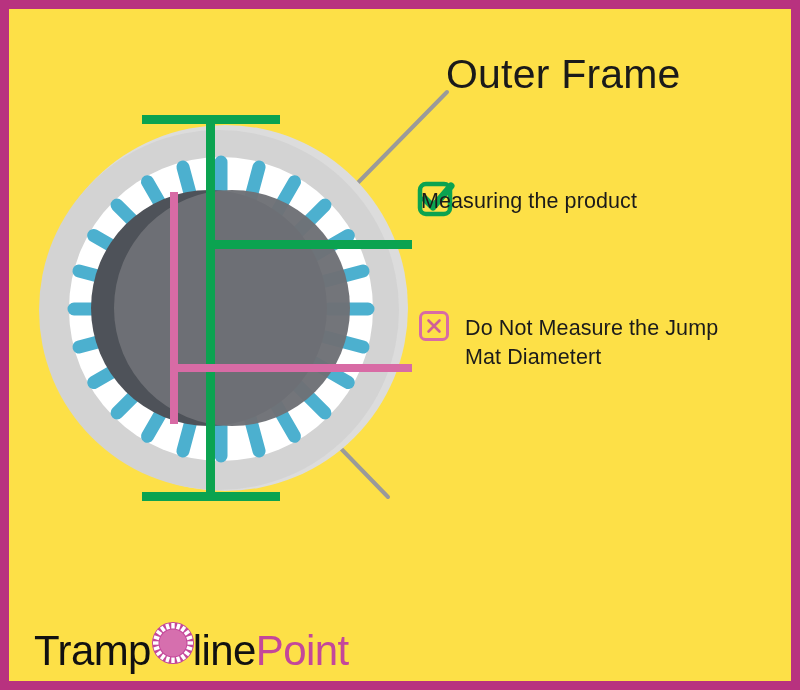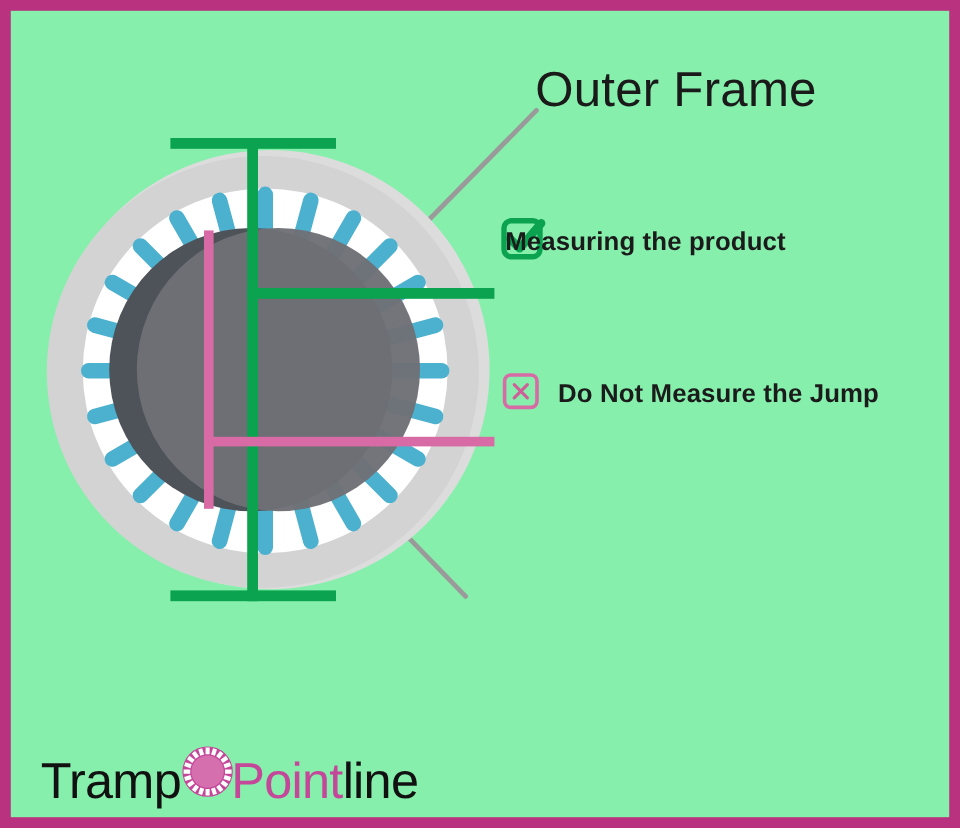--- a/index.html
+++ b/index.html
@@ -4,21 +4,21 @@
 <style>
   html, body {
     margin: 0;
     padding: 0;
     background: #ffffff;
   }
   #page {
     position: relative;
     width: 800px;
     height: 690px;
-    background: #86efac;
+    background: #fde047;
     box-sizing: border-box;
     border: 9px solid #b8327f;
     overflow: hidden;
     font-family: "Liberation Sans", sans-serif;
   }
   #canvas {
     position: absolute;
     left: -9px;
     top: -9px;
     width: 800px;
@@ -44,21 +44,21 @@
   }
   .note-block {
     position: absolute;
     width: 370px;
   }
   #note-ok { left: 412px; top: 178px; }
   #note-no { left: 412px; top: 305px; margin-left: 44px; }
   .note-body {
     font-family: "Liberation Sans", sans-serif;
     font-size: 21.5px;
-    font-weight: 700;
+    font-weight: 400;
     color: #1b1b1b;
     line-height: 1.33;
     letter-spacing: 0.1px;
     width: 365px;
   }
   #logo {
     position: absolute;
     left: 25px;
     top: 618px;
     display: flex;
@@ -178,23 +178,24 @@
 
   <div class="note-block" id="note-ok">
     <div class="note-body">
       <span>Measuring the product</span><br>
     </div>
   </div>
 
   <div class="note-block" id="note-no">
     <div class="note-body">
       <span>Do Not Measure the Jump</span><br>
+      <span>Mat Diametert</span>
     </div>
   </div>
 
   <div id="logo">
     <span class="logo-word logo-dark">Tramp</span>
     <span style="display:inline-block;width:42px"></span>
+    <span class="logo-word logo-dark">line</span>
     <span class="logo-word logo-pink">Point</span>
-    <span class="logo-word logo-dark">line</span>
   </div>
 
 </div>
 
 </body></html>

